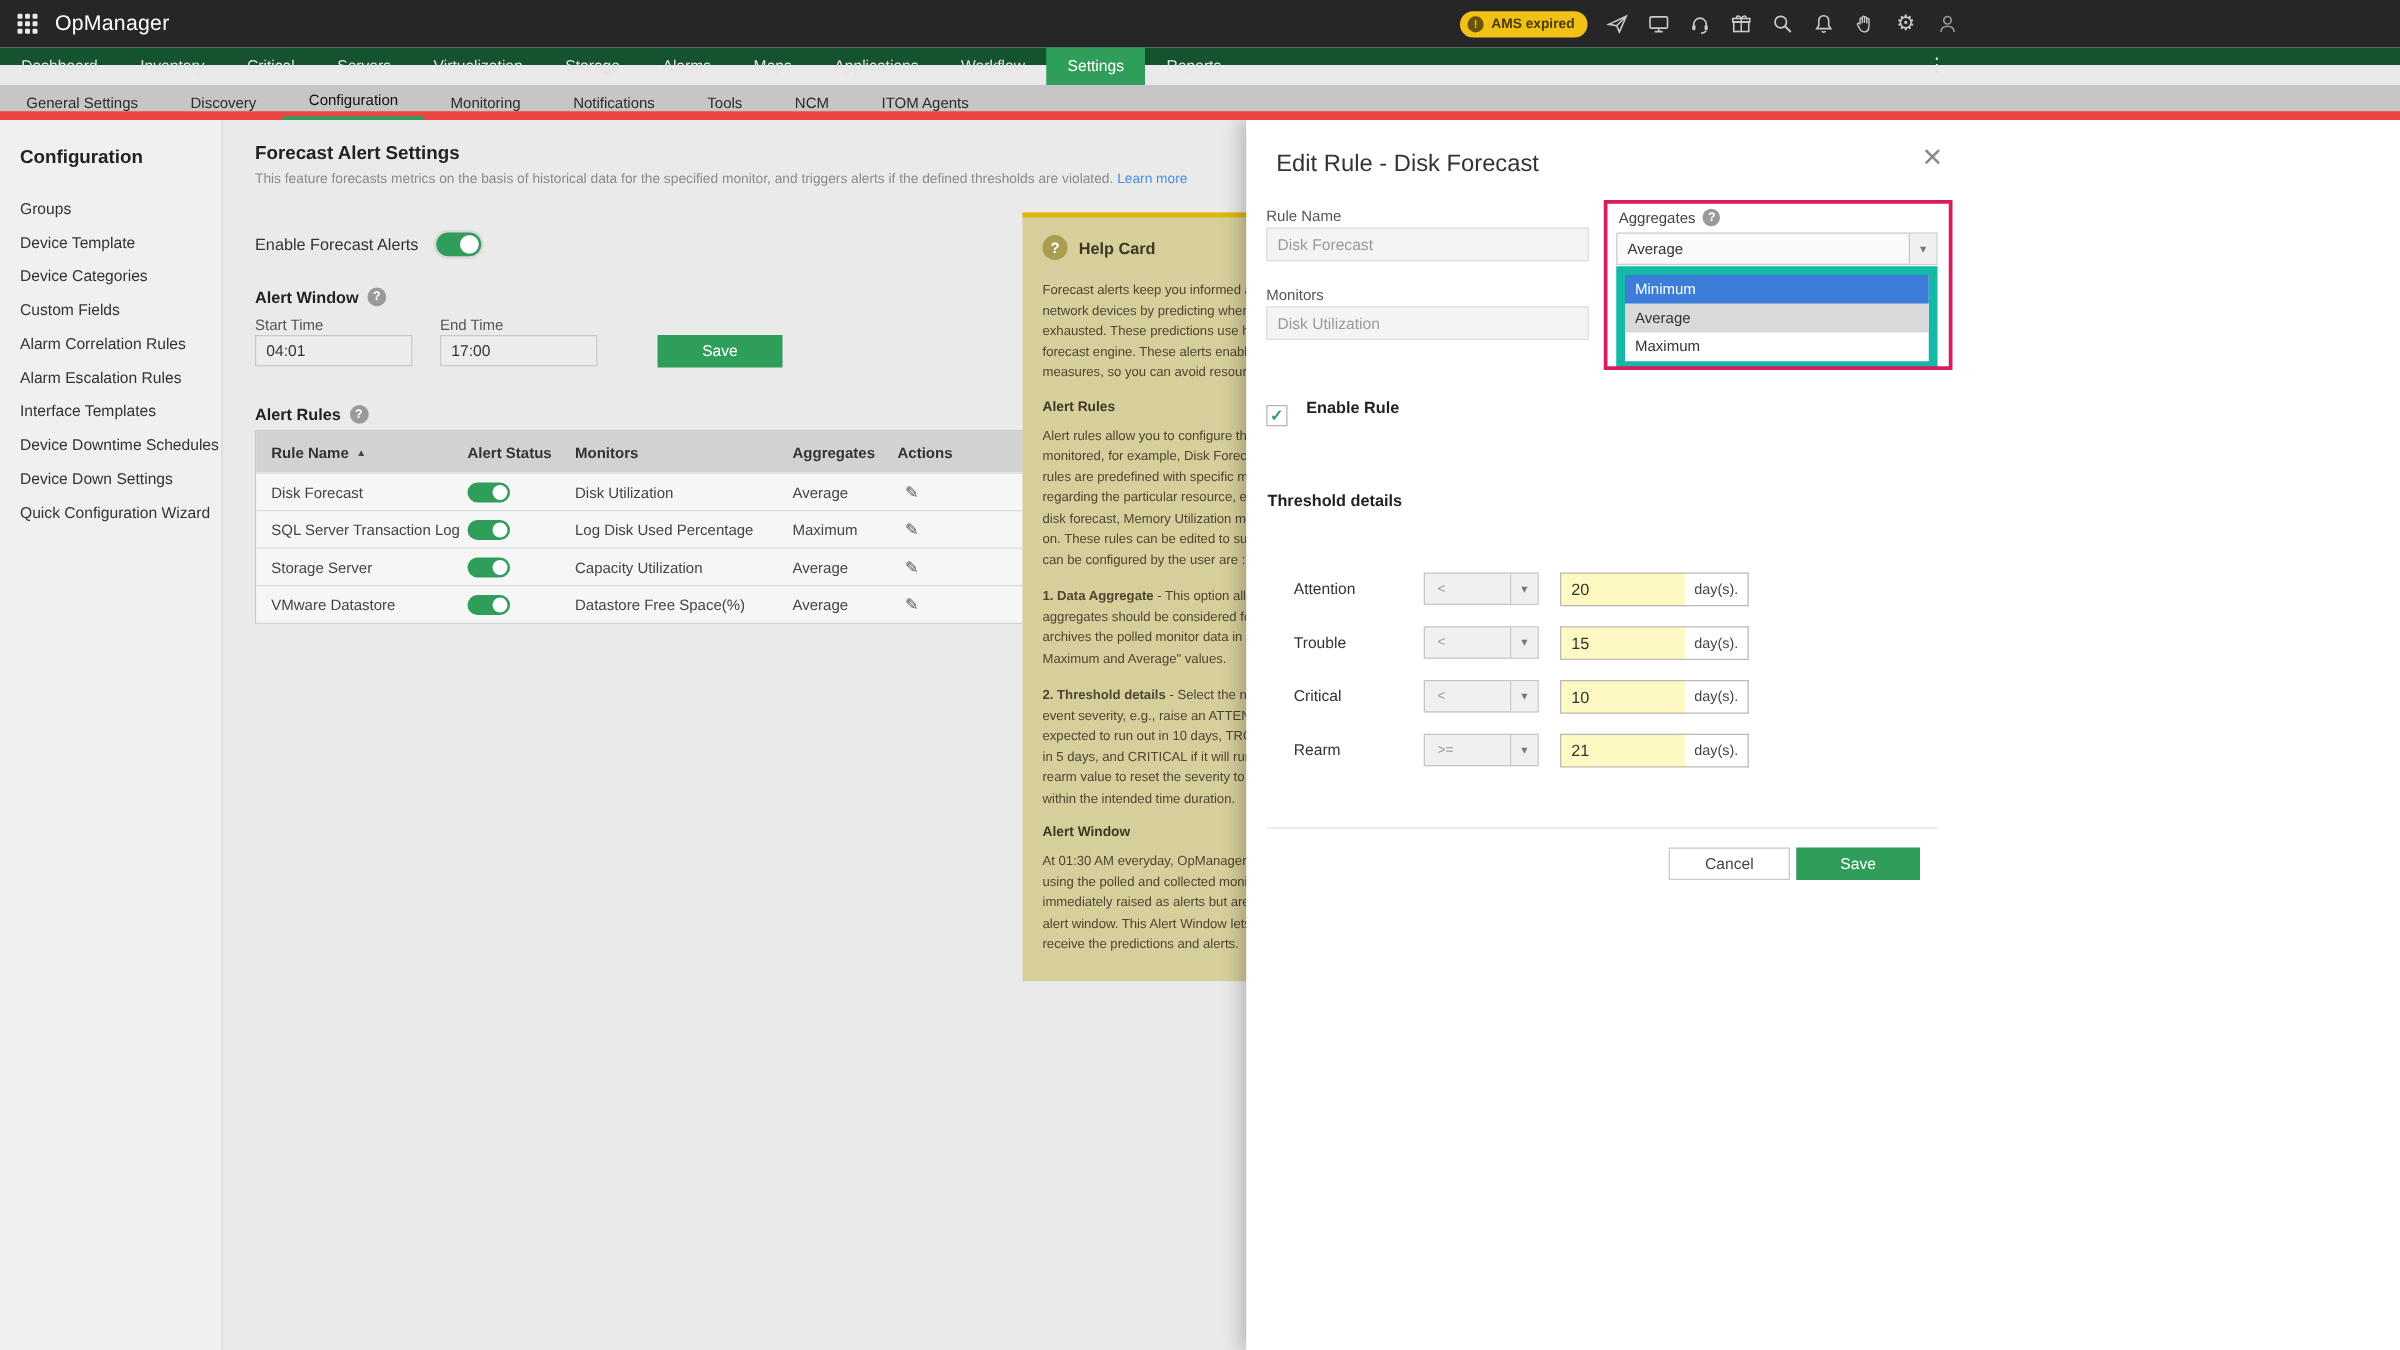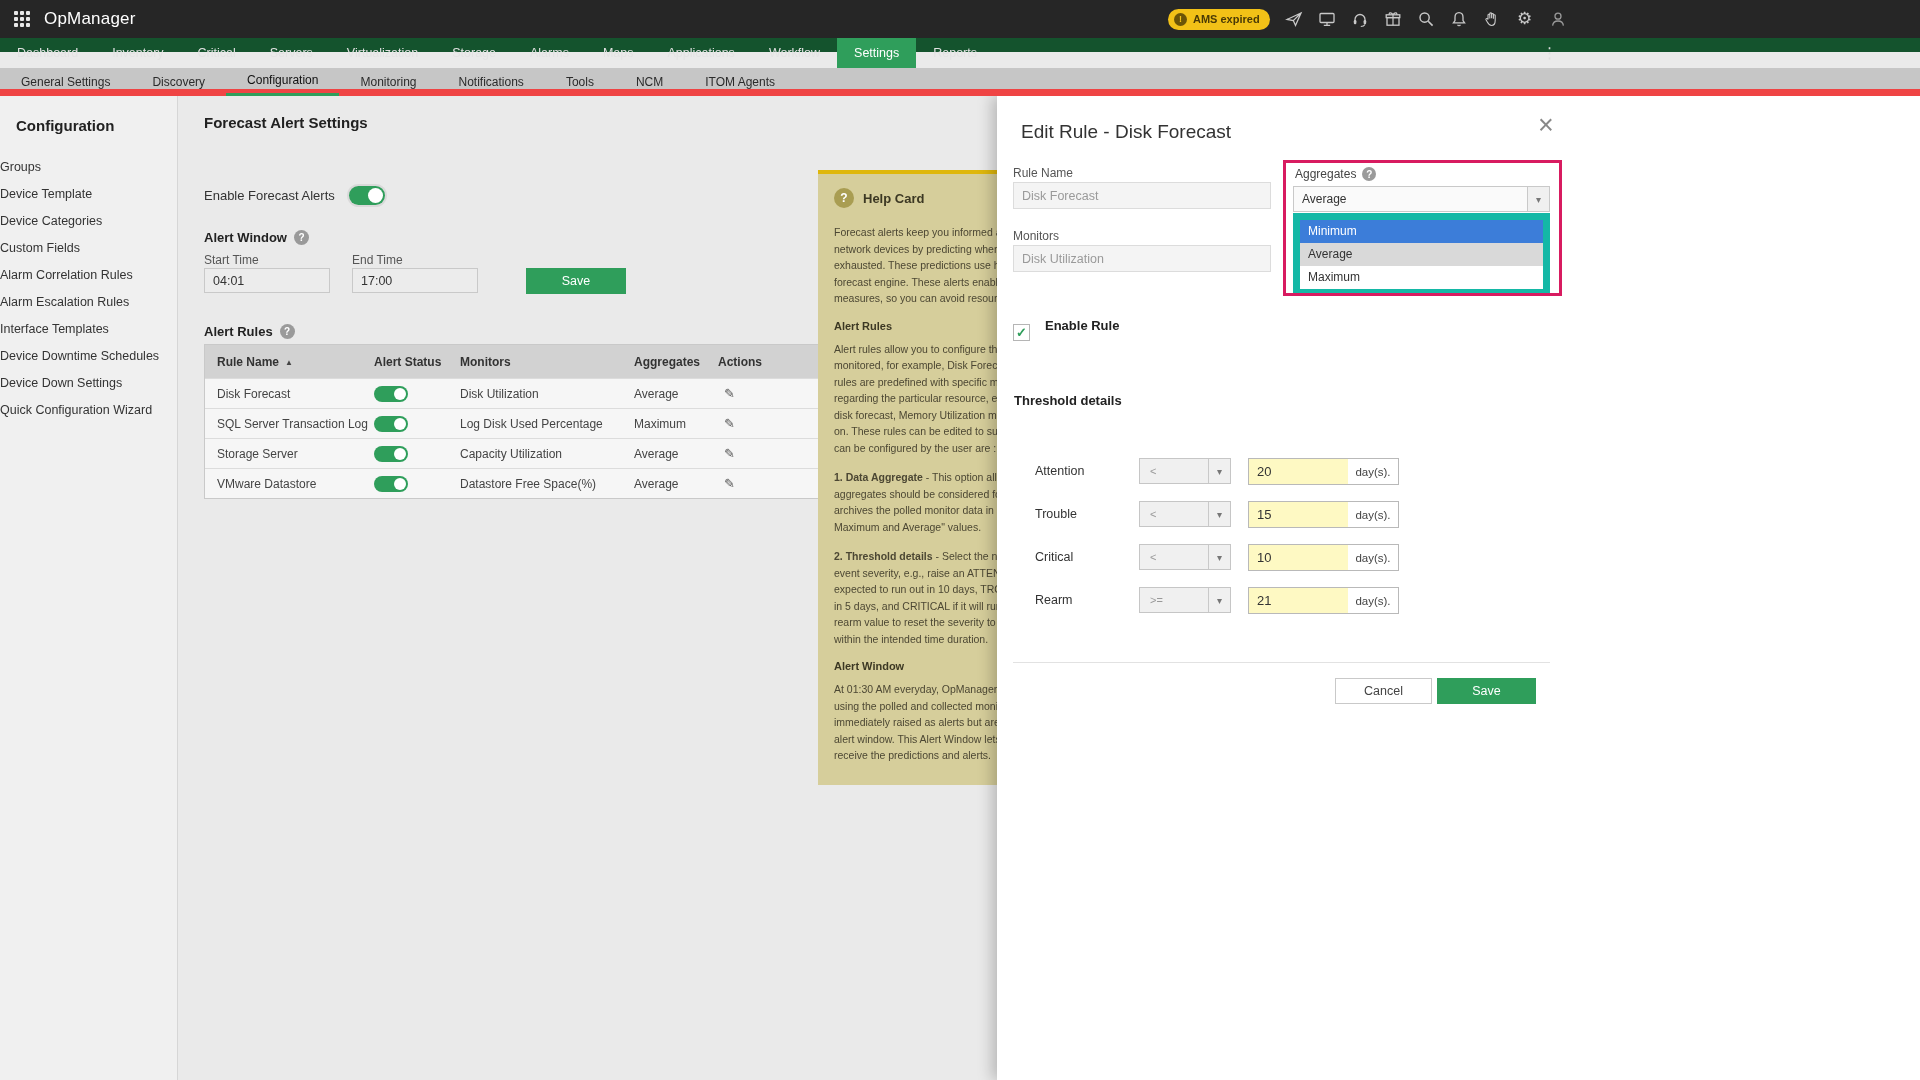--- a/index.html
+++ b/index.html
@@ -33,21 +33,21 @@
   .subnav{position:absolute;left:0;top:68px;width:1920px;height:28px;background:#c6c6c6;
           border-bottom:7px solid #ef4444;display:flex;z-index:39}
   .subnav-item{height:28px;line-height:28px;padding:0 21px;font-size:12px;color:#2b2b2b;cursor:pointer;white-space:nowrap}
   .subnav-item.active{border-bottom:3px solid #2f9e5b;line-height:25px;color:#111}
 
   
   .sidebar{position:absolute;left:0;top:96px;width:178px;bottom:0;background:#f0f0f0;
            border-right:1px solid #d6d6d6;z-index:10}
   .sidebar-title{font-size:15px;font-weight:bold;color:#222;padding:21px 0 0 16px}
   .sidebar-list{margin-top:20px}
-  .sidebar-item{height:27px;line-height:27px;padding-left:0;font-size:12.5px;color:#333;cursor:pointer;white-space:nowrap}
+  .sidebar-item{height:27px;line-height:27px;padding-left:16px;font-size:12.5px;color:#333;cursor:pointer;white-space:nowrap}
 
   
   .content{position:absolute;left:178px;top:96px;right:0;bottom:0;z-index:5}
   .page-title{position:absolute;left:26px;top:18px;font-size:15px;font-weight:bold;color:#222}
   .page-desc{position:absolute;left:26px;top:41px;font-size:11px;color:#8a8a8a;white-space:nowrap}
   .learn-more{color:#4a90d9;cursor:pointer}
   .enable-row{position:absolute;left:26px;top:90px;display:flex;align-items:center;gap:14px}
   .enable-label{font-size:13px;color:#333}
   .toggle{width:36px;height:19px;border-radius:10px;background:#2f9e5b;position:relative;cursor:pointer;
           box-shadow:0 0 0 2px rgba(0,0,0,.07)}
@@ -234,20 +234,24 @@
     <div class="sidebar-item">Alarm Escalation Rules</div>
     <div class="sidebar-item">Interface Templates</div>
     <div class="sidebar-item">Device Downtime Schedules</div>
     <div class="sidebar-item">Device Down Settings</div>
     <div class="sidebar-item">Quick Configuration Wizard</div>
   </div>
 </aside>
 
 <main class="content">
   <div class="page-title">Forecast Alert Settings</div>
+  <div class="page-desc">
+    <span>This feature forecasts metrics on the basis of historical data for the specified monitor, and triggers alerts if the defined thresholds are violated.</span>
+    <span class="learn-more">Learn more</span>
+  </div>
 
   <div class="enable-row">
     <span class="enable-label">Enable Forecast Alerts</span>
     <span class="toggle"></span>
   </div>
 
   <div class="sec-head" style="left:26px;top:134px">
     <span>Alert Window</span>
     <span class="qmark">?</span>
   </div>

